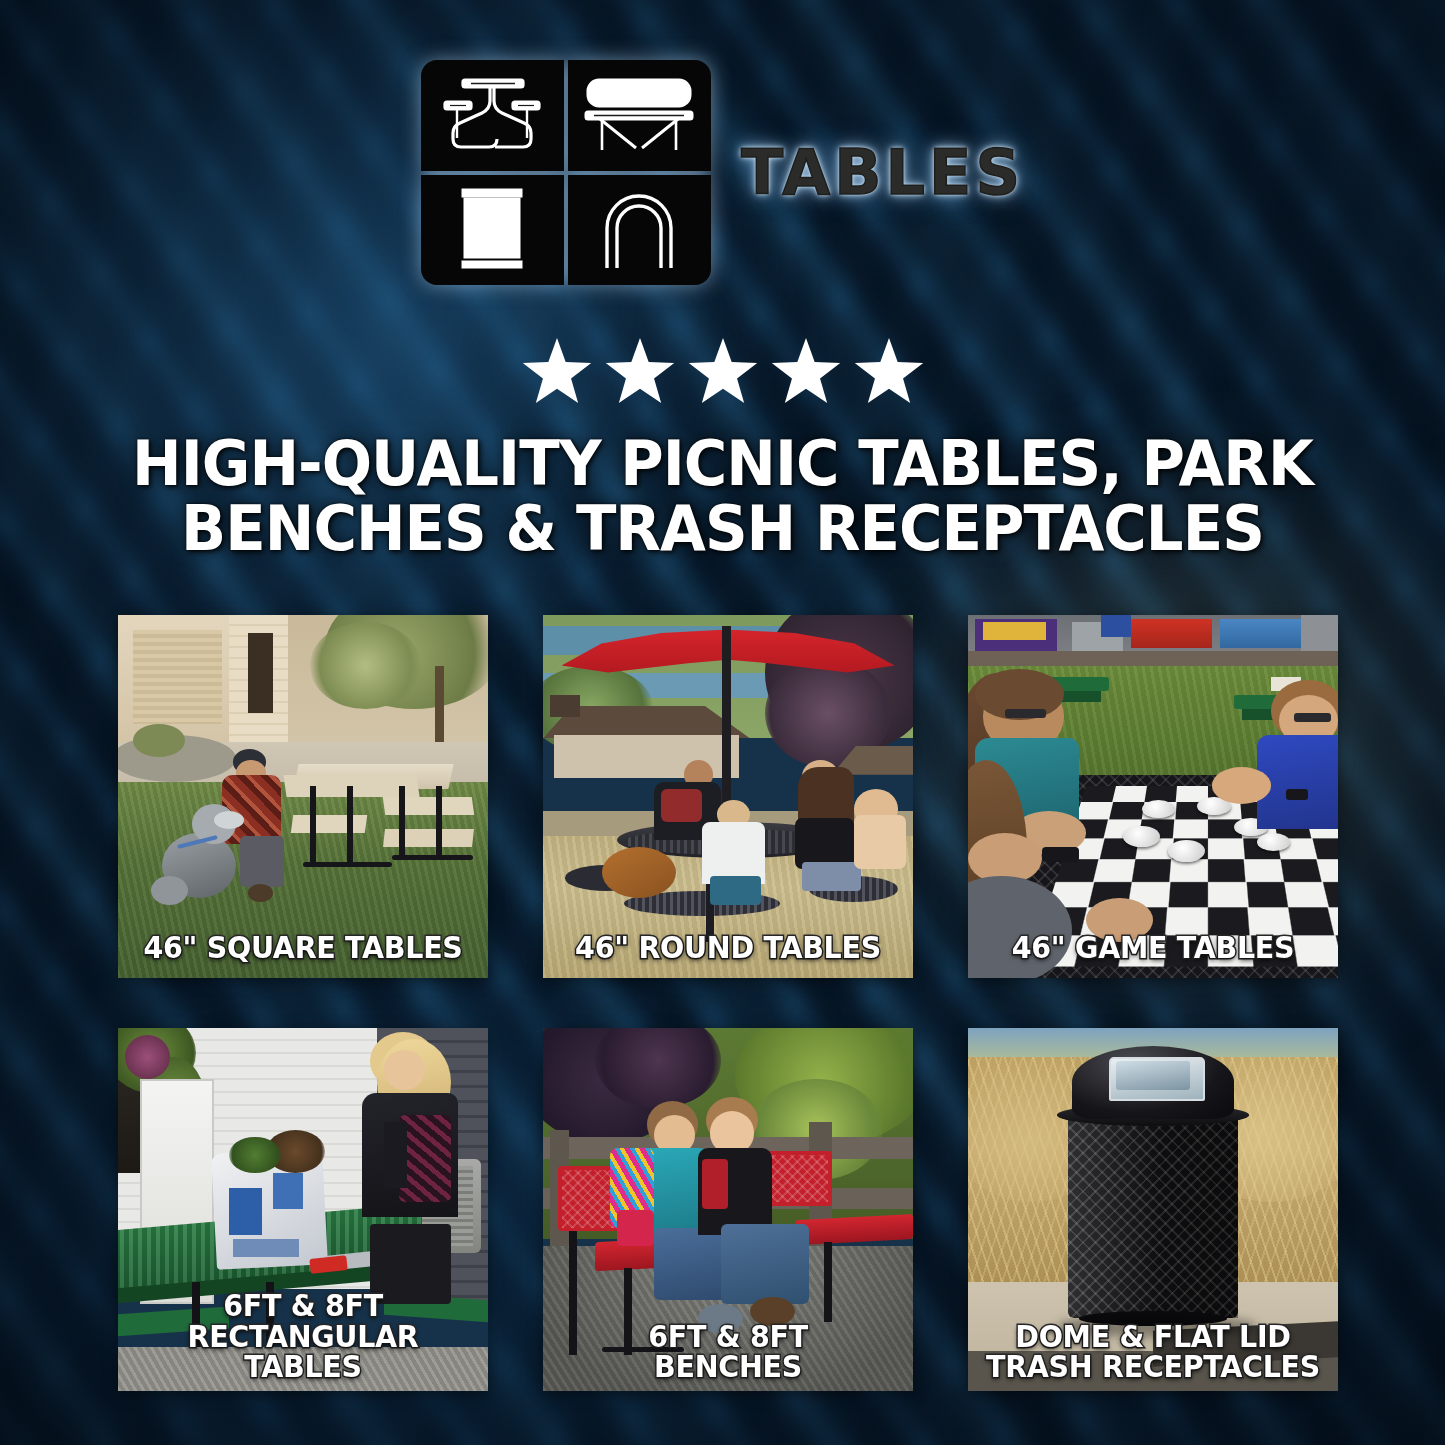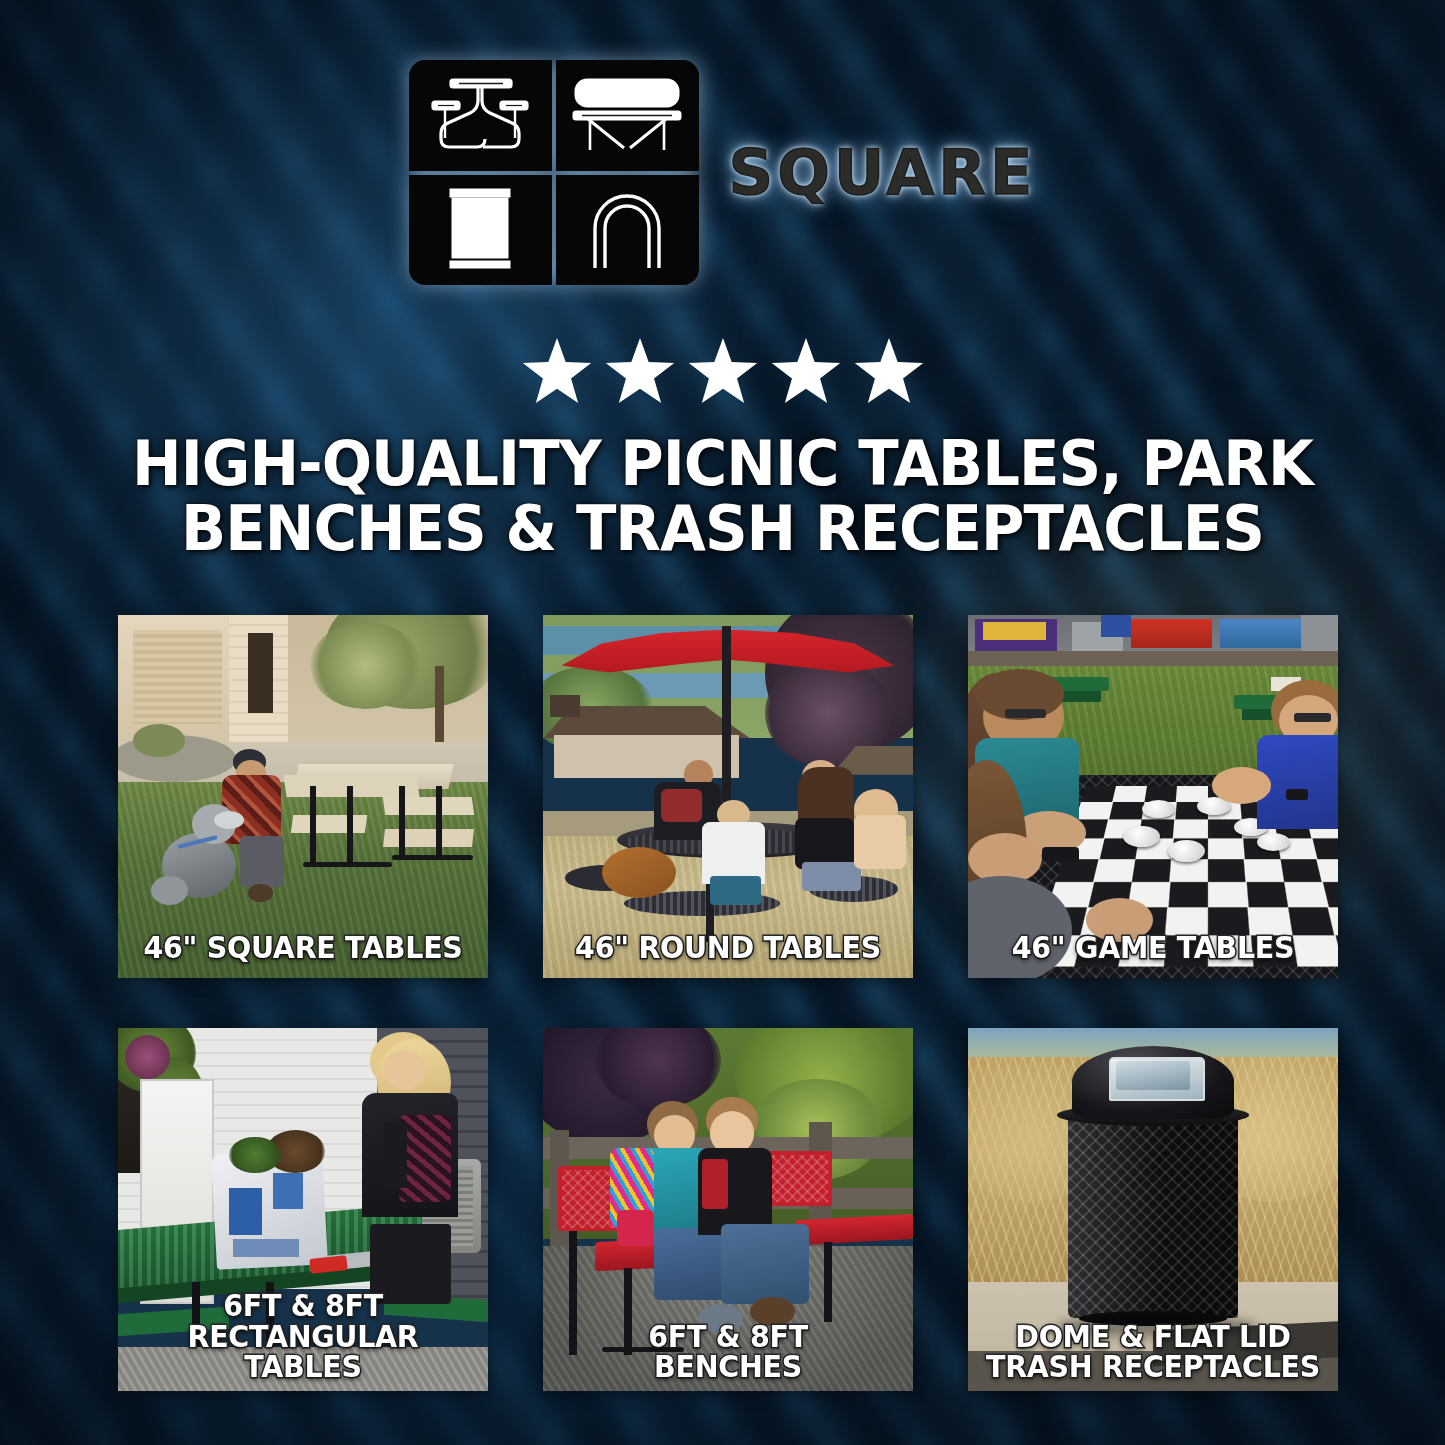--- a/index.html
+++ b/index.html
@@ -259,21 +259,21 @@
             <g fill="none" stroke="#fff" stroke-width="3.4">
               <path d="M14 84 V44 a32 32 0 0 1 64 0 V84"></path>
               <path d="M24 84 V44 a22 22 0 0 1 44 0 V84"></path>
             </g>
           </svg>
         </div>
 
       </div>
 
       <div class="logo-text">
-        <div class="logo-line l1">SQUARE</div>
+        <div class="logo-line l1">TABLES</div>
       </div>
 
     </div>
 
     <div class="stars" id="star-row">
         <svg class="star" viewBox="0 0 100 100">
           <polygon points="50.00,0.00 62.05,33.42 97.55,34.55 69.50,56.33 79.39,90.45 50.00,70.50 20.61,90.45 30.50,56.33 2.45,34.55 37.95,33.42" fill="#ffffff"></polygon>
         </svg>
         <svg class="star" viewBox="0 0 100 100">
           <polygon points="50.00,0.00 62.05,33.42 97.55,34.55 69.50,56.33 79.39,90.45 50.00,70.50 20.61,90.45 30.50,56.33 2.45,34.55 37.95,33.42" fill="#ffffff"></polygon>

